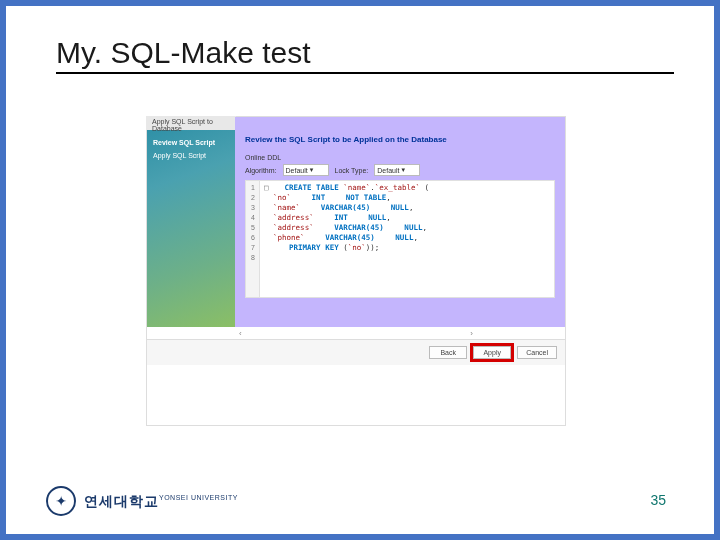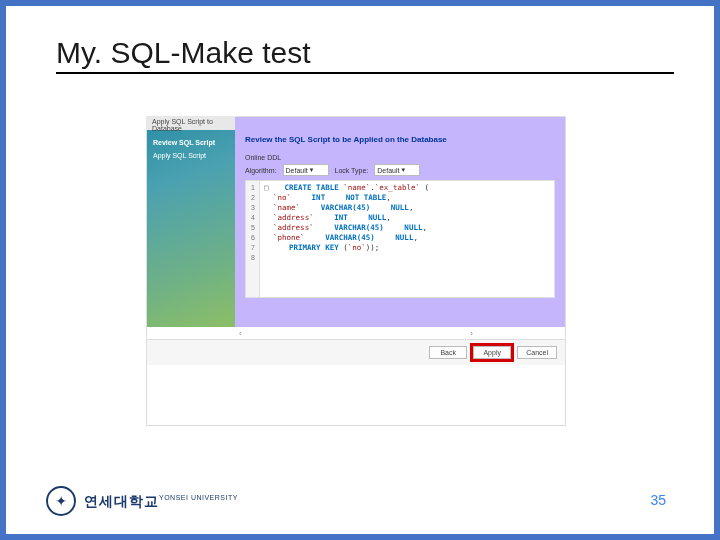--- a/index.html
+++ b/index.html
@@ -168,21 +168,21 @@
     font-size: 14px;
   }
   .logo-text { display: flex; line-height: 1; }
   .logo-ko { font-size: 14px; font-weight: 700; color: #1b3a6b; letter-spacing: 1px; }
   .logo-en { font-size: 7px; color: #1b3a6b; letter-spacing: 0.5px; }
   .page-num {
     position: absolute;
     right: 48px;
     bottom: 26px;
     font-size: 14px;
-    color: #3b82f6;
+    color: #0f766e;
   }
 </style>
 </head>
 <body>
 
 <div class="slide-title">My. SQL-Make test</div>
 
 <div class="workbench">
   <div class="wb-top">
     <div class="wb-side">

